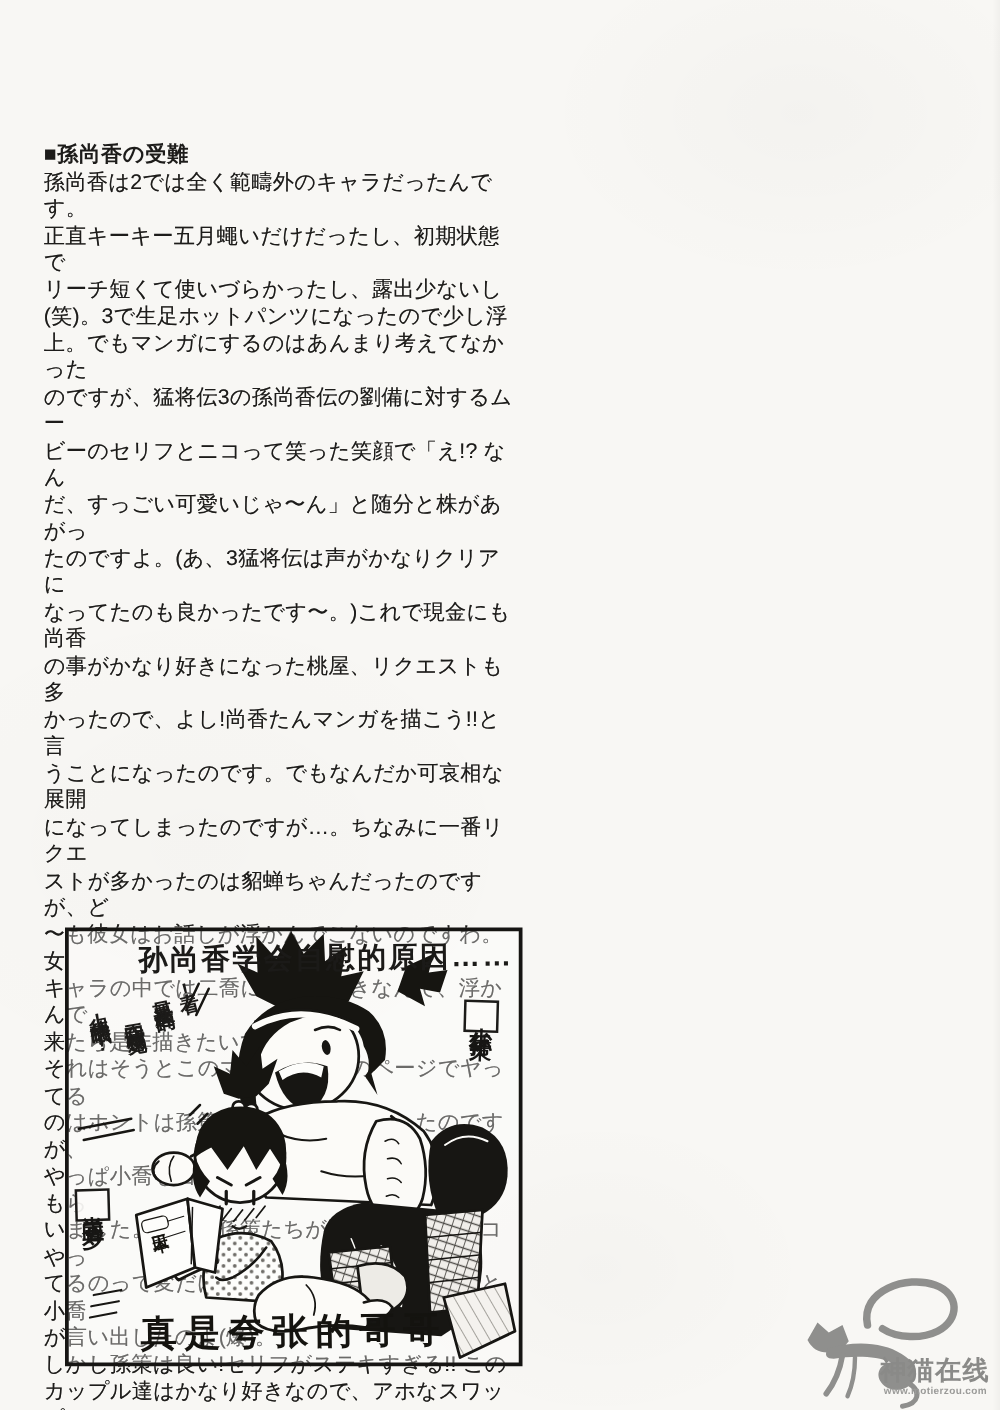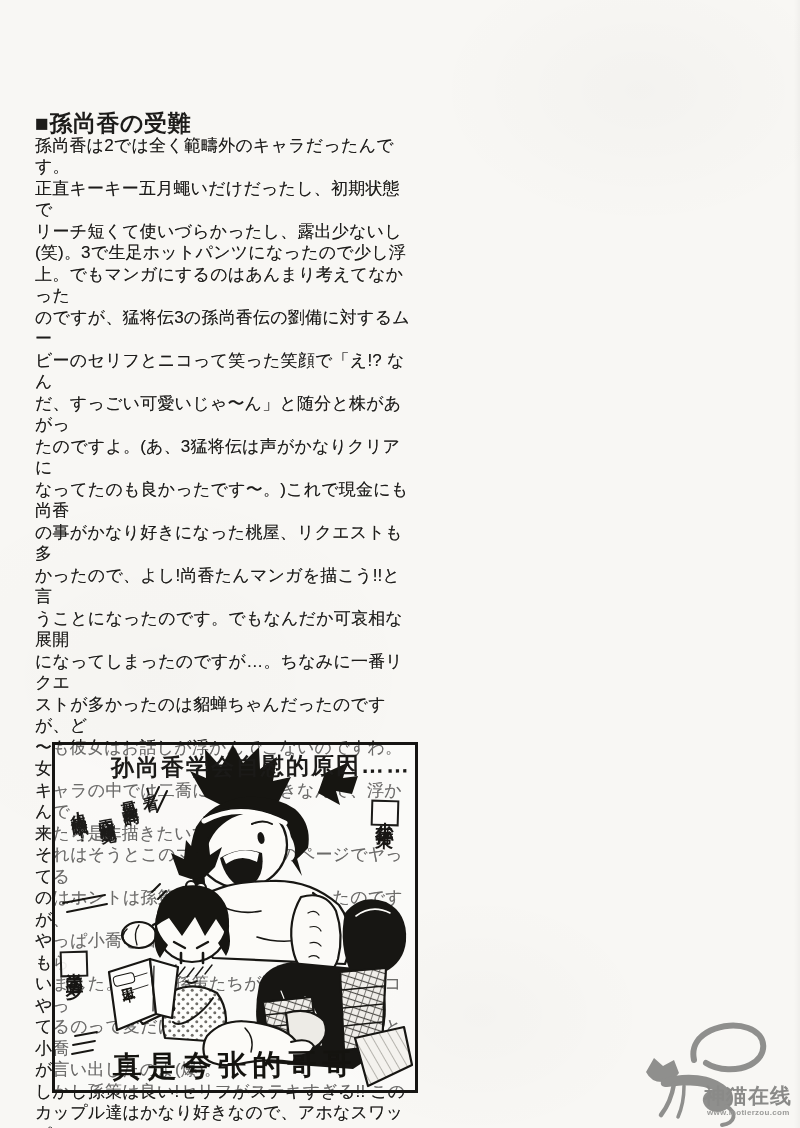--- a/index.html
+++ b/index.html
@@ -16,21 +16,21 @@
       radial-gradient(ellipse 400px 300px at 20% 60%, rgba(0,0,0,0.012), transparent 70%),
       radial-gradient(ellipse 250px 180px at 60% 90%, rgba(0,0,0,0.015), transparent 70%),
       linear-gradient(to left, rgba(0,0,0,0.03), transparent 6px);
   }
   
   .text-block{
     position:absolute;left:35px;top:113px;width:380px;
     color:#1d1c1a;
   }
   .heading{
-    font-size:23px;font-weight:bold;line-height:21.5px;
+    font-size:17px;font-weight:bold;line-height:21.5px;
     letter-spacing:0.5px;white-space:nowrap;
   }
   .body-text{
     font-size:17px;line-height:21.5px;letter-spacing:0.2px;
     white-space:pre-line;
     text-shadow:0 0 0.5px rgba(30,30,30,0.55);
   }
   
   .panel{
     position:absolute;left:52px;top:742px;width:366px;height:351px;

